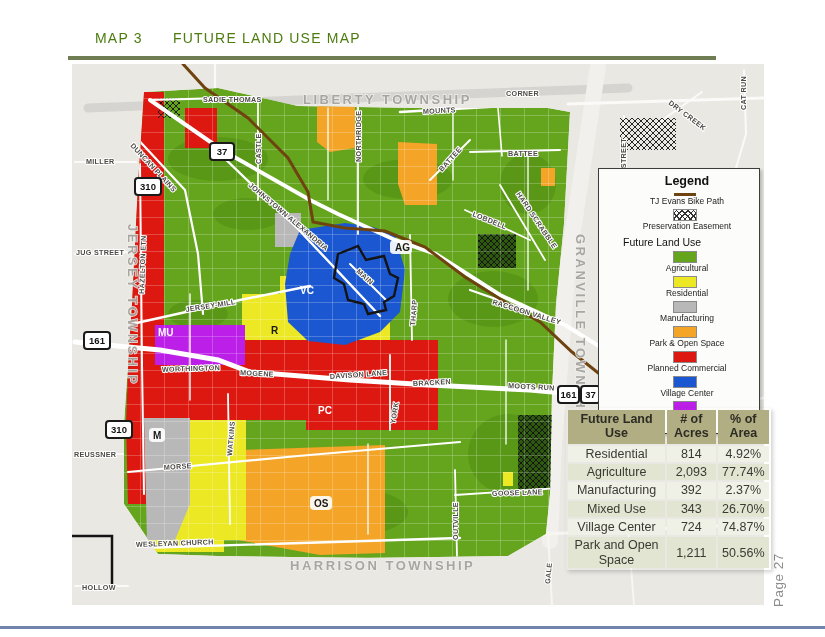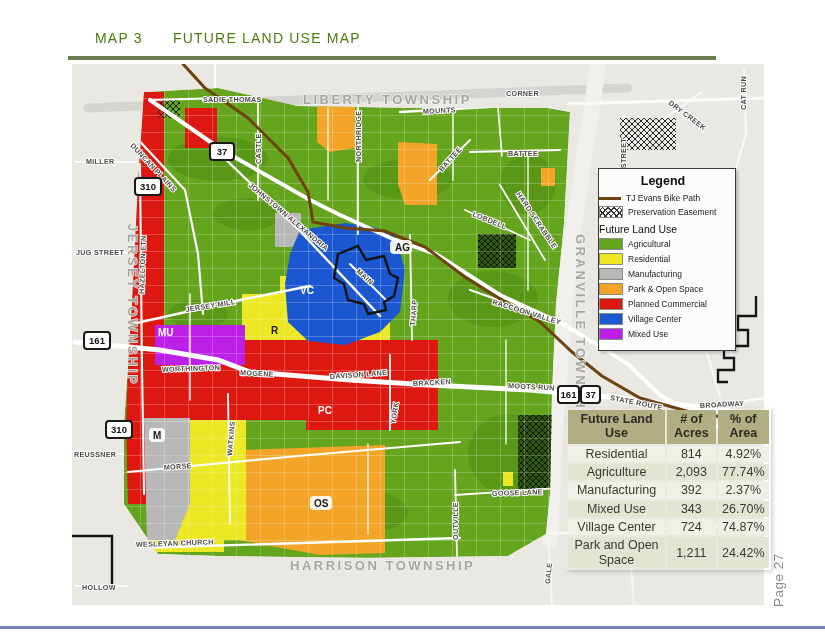--- a/index.html
+++ b/index.html
@@ -17,23 +17,23 @@
       paint-order:stroke;stroke:#ffffff;stroke-width:2.1px;stroke-linejoin:round;}
   .twp{font-size:13px;font-weight:700;fill:#a5a39e;letter-spacing:2.5px;opacity:.95;
        paint-order:stroke;stroke:#f2f1ee;stroke-width:1.4px;}
   .zl{font-size:10px;font-weight:700;}
   .zl.wh{fill:#ffffff;}
   .zl.bk{fill:#1a1a1a;}
   .shield-t{font-size:9.5px;font-weight:700;fill:#111;text-anchor:middle;}
   
   #legend{position:absolute;left:598px;top:168px;width:128px;background:#fcfcfa;
           border:1.5px solid #3c3c3c;box-shadow:2px 2px 3px rgba(0,0,0,.22);
-          padding:5px 8px 7px 0;z-index:5;}
+          padding:5px 8px 7px 24px;z-index:5;}
   #legend h3{margin:0 0 5px 0;text-align:center;font-size:12.5px;color:#111;}
-  .litem{display:flex;align-items:center;margin:3px 0;font-size:8.5px;color:#1c1c1c;}
+  .litem{display:flex;align-items:center;margin:3px 0;font-size:8.5px;color:#1c1c1c;flex-direction:column;}
   .litem .sw{width:22px;height:10px;margin-right:5px;flex:0 0 auto;border:.5px solid #8a8a8a;}
   .litem .swline{width:22px;height:3px;margin-right:5px;flex:0 0 auto;border:none;}
   .litem .swhatch{background:
       repeating-linear-gradient(45deg,#333 0 1px,transparent 1px 4px),
       repeating-linear-gradient(-45deg,#333 0 1px,transparent 1px 4px),#fff;}
   #legend .sect{font-size:10.5px;color:#111;margin:5px 0 3px 0;}
   
   #lutable{position:absolute;left:566px;top:408px;width:205px;z-index:6;
            border-collapse:separate;border-spacing:2px;
            box-shadow:2px 2px 4px rgba(0,0,0,.18);}
@@ -354,20 +354,20 @@
           <td>26.70%</td>
         </tr>
       <tr class="b">
           <td>Village Center</td>
           <td>724</td>
           <td>74.87%</td>
         </tr>
       <tr class="a">
           <td>Park and Open Space</td>
           <td>1,211</td>
-          <td>24.42%</td>
+          <td>50.56%</td>
         </tr>
     </tbody>
   </table>
 
   <div id="pagenum">Page 27</div>
   <div id="botrule"></div>
 </div>
 
 </body></html>

